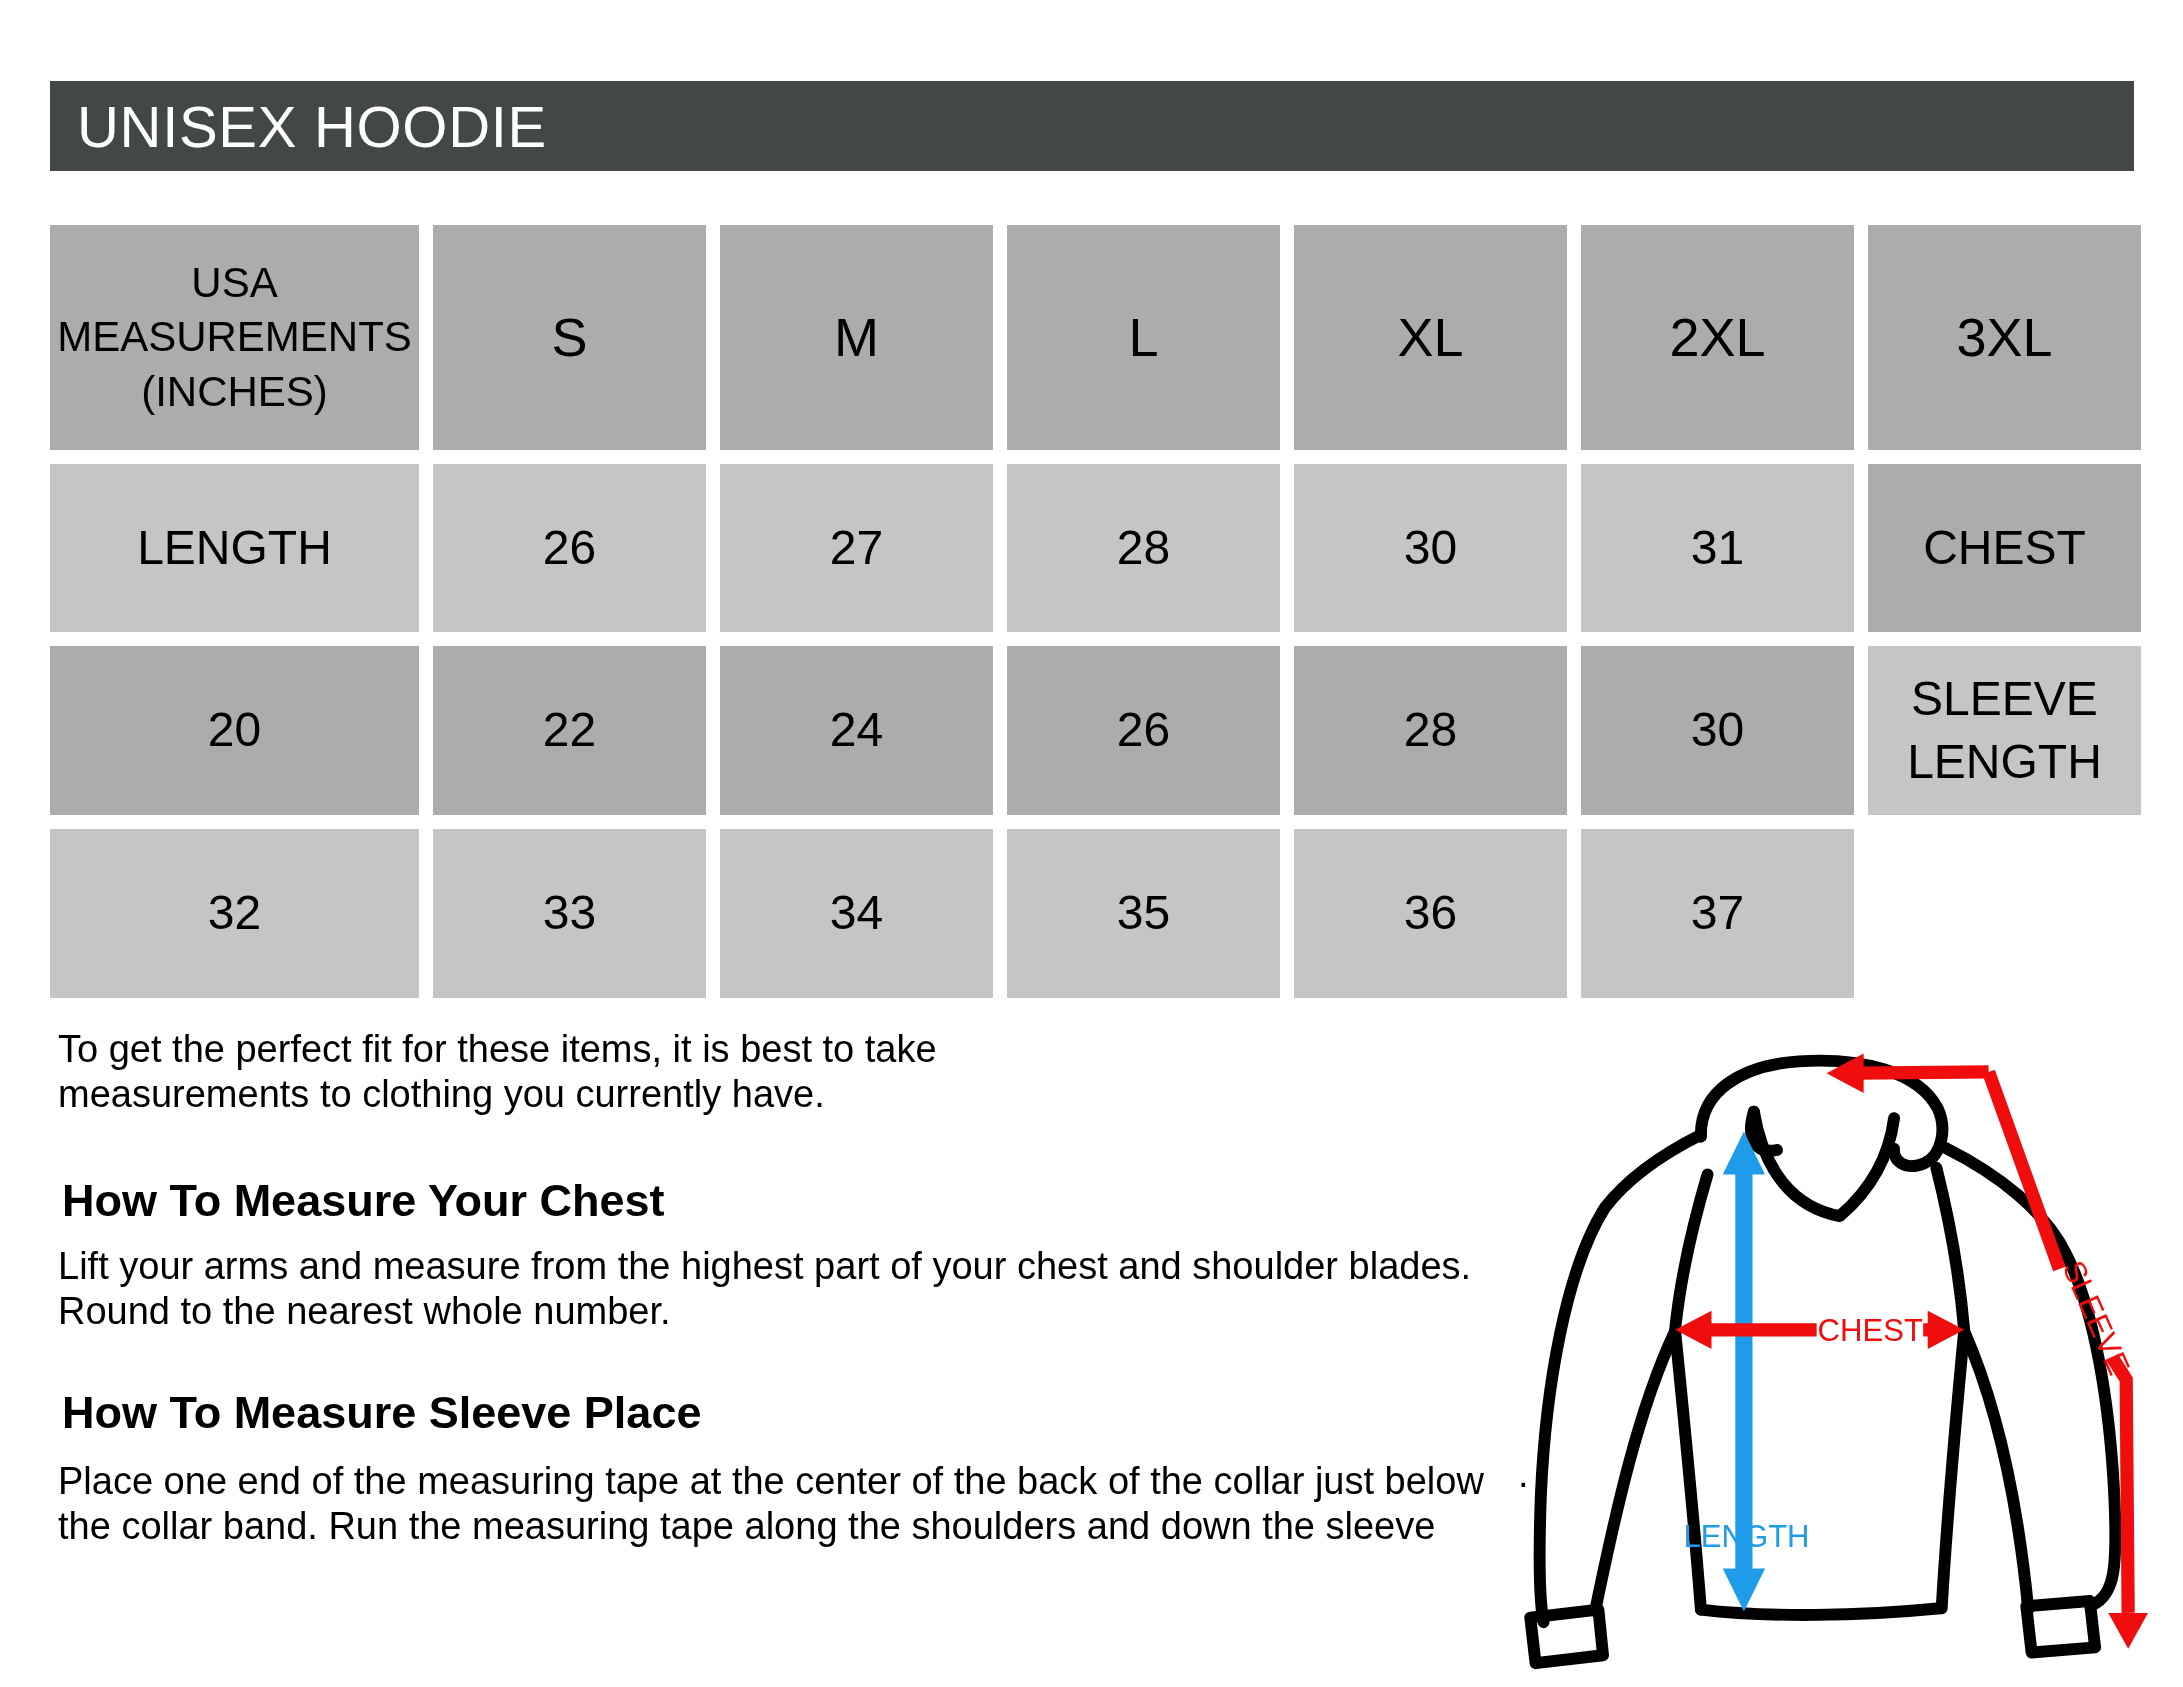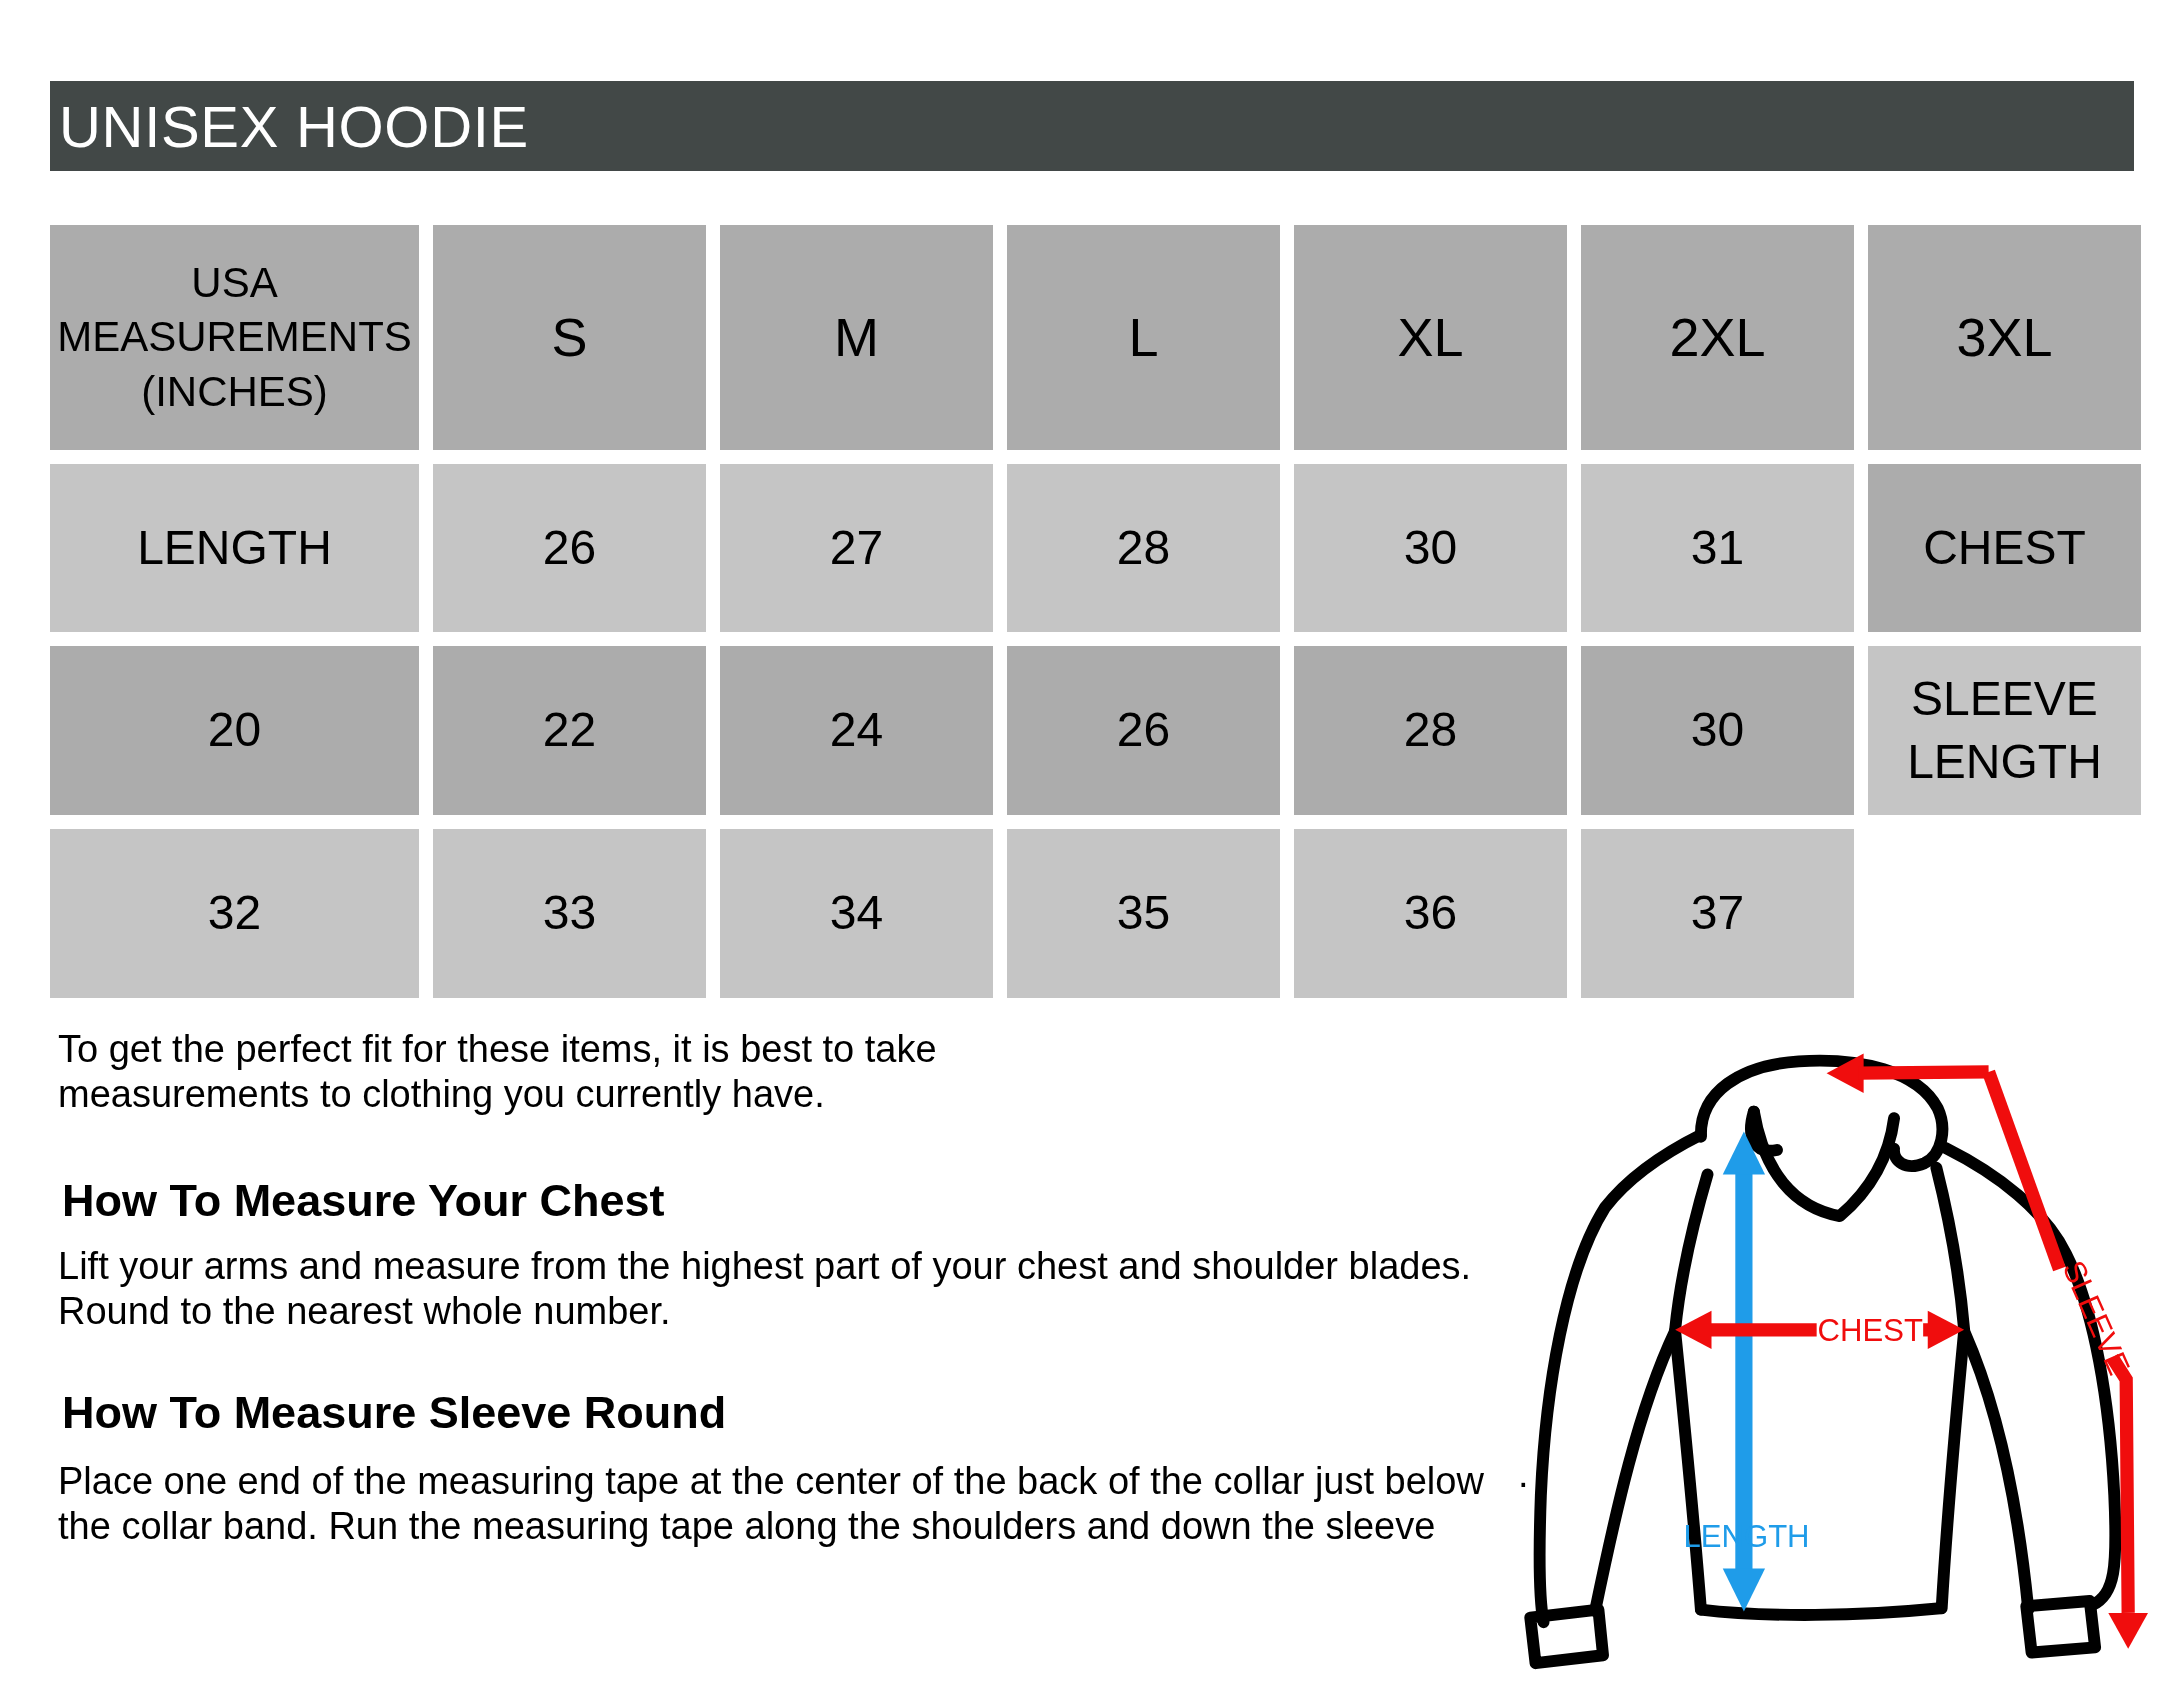--- a/index.html
+++ b/index.html
@@ -7,21 +7,21 @@
     width:2183px;height:1687px;position:relative;background:#ffffff;
     font-family:"Liberation Sans","DejaVu Sans",sans-serif;color:#000;
     overflow:hidden;
   }
   
   .title-bar{
     position:absolute;left:50px;top:81px;width:2084px;height:90px;
     background:#424847;display:flex;align-items:center;
   }
   .title-bar span{
-    color:#ffffff;font-size:58px;padding-left:9px;letter-spacing:0.7px;
+    color:#ffffff;font-size:58px;padding-left:27px;letter-spacing:0.7px;
     white-space:nowrap;
   }
   
   .size-table{
     position:absolute;left:50px;top:225px;
     display:grid;
     grid-template-columns:369px repeat(6,273px);
     grid-template-rows:225px 168px 169px 169px;
     column-gap:13.2px;row-gap:9.3px;gap:14px;
   }
@@ -98,21 +98,21 @@
     <div class="cell light">36</div>
     <div class="cell light">37</div>
   </div>
 
 <div class="notes">
   <p>To get the perfect fit for these items, it is best to take
 measurements to clothing you currently have.</p>
   <h2 class="gap-a">How To Measure Your Chest</h2>
   <p class="gap-b">Lift your arms and measure from the highest part of your chest and shoulder blades.
 Round to the nearest whole number.</p>
-  <h2 class="gap-c">How To Measure Sleeve Round</h2>
+  <h2 class="gap-c">How To Measure Sleeve Place</h2>
   <p class="gap-d">Place one end of the measuring tape at the center of the back of the collar just below
 the collar band. Run the measuring tape along the shoulders and down the sleeve</p>
 </div>
 
 <span class="stray-dot">.</span>
 
 <div class="diagram">
   <svg viewBox="0 0 1050 1010">
 
     <g fill="none" stroke="#000000" stroke-width="18" stroke-linecap="round" stroke-linejoin="round">

